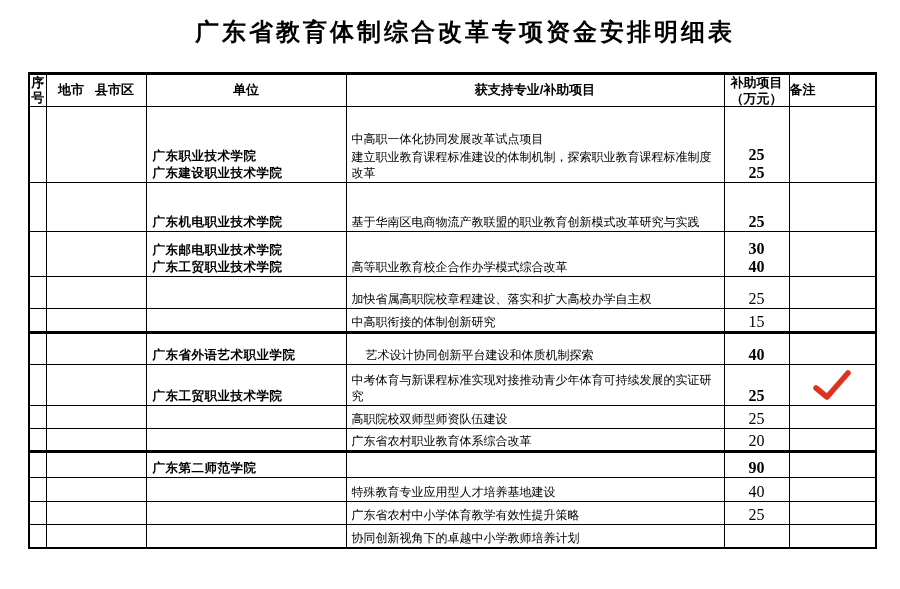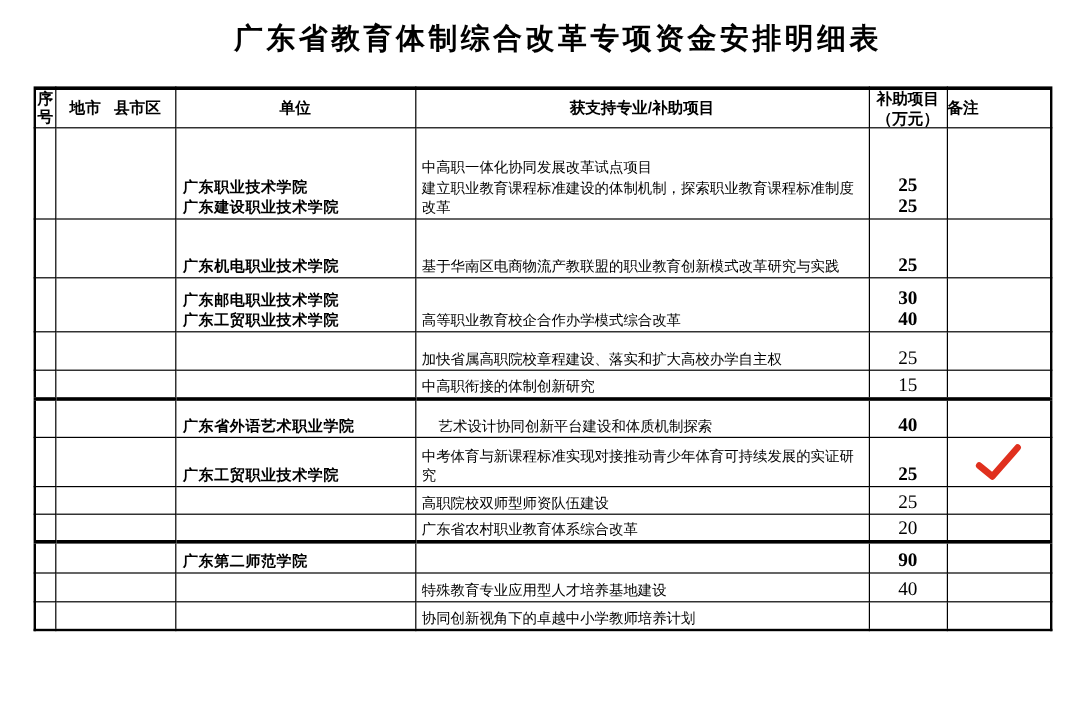--- a/index.html
+++ b/index.html
@@ -284,20 +284,38 @@
           <td style="height: 23px;"></td>
         </tr>
         <tr style="height: 22px;">
           <td style="height: 22px;"></td>
           <td style="height: 22px;"></td>
           <td style="height: 22px;">
             <div class="cell unit-cell"></div>
           </td>
           <td style="height: 22px;">
             <div class="cell proj-cell">
+              <div>广东省农村中小学体育教学有效性提升策略</div>
+            </div>
+          </td>
+          <td style="height: 22px;">
+            <div class="cell amt-cell">
+              <div>25</div>
+            </div>
+          </td>
+          <td style="height: 22px;"></td>
+        </tr>
+        <tr style="height: 22px;">
+          <td style="height: 22px;"></td>
+          <td style="height: 22px;"></td>
+          <td style="height: 22px;">
+            <div class="cell unit-cell"></div>
+          </td>
+          <td style="height: 22px;">
+            <div class="cell proj-cell">
               <div>协同创新视角下的卓越中小学教师培养计划</div>
             </div>
           </td>
           <td style="height: 22px;">
             <div class="cell amt-cell"></div>
           </td>
           <td style="height: 22px;"></td>
         </tr>
       </tbody>
   </table>

